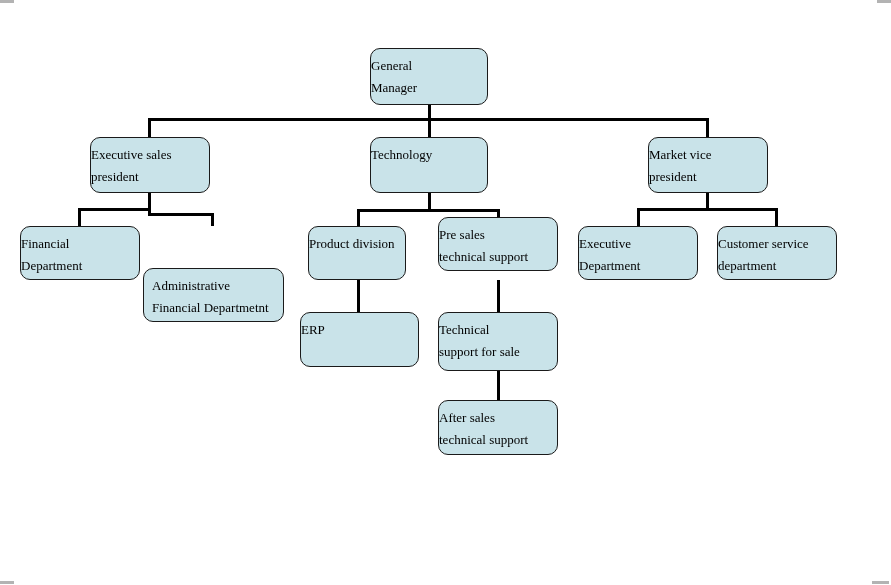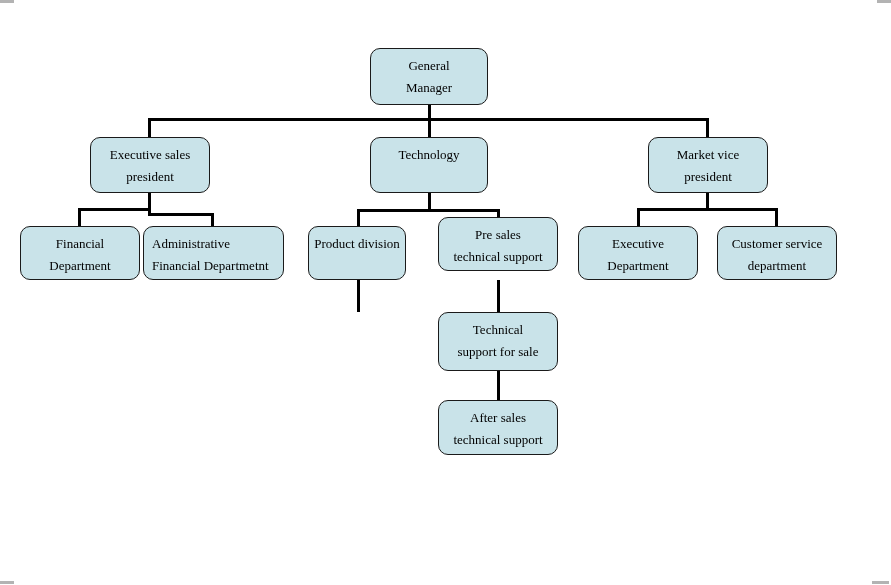--- a/index.html
+++ b/index.html
@@ -15,31 +15,31 @@
     background:#ffffff;
     overflow:hidden;
     font-family:"Liberation Serif","DejaVu Serif",serif;
   }
   .node{
     position:absolute;
     box-sizing:border-box;
     background:var(--node-fill);
     border:1.5px solid var(--node-border);
     border-radius:10px;
-    text-align:center;
+    text-align:left;
     padding-top:6px;
     color:#000;
     font-size:13px;
   }
   .node .l{
     display:block;
     line-height:22px;
     white-space:nowrap;
   }
-  .node.align-left{text-align:left;padding-left:8px;}
+  .node.align-left{text-align:left;padding-left:8px;margin-top:42px;}
   .conn{
     position:absolute;
     background:var(--line-color);
   }
   .mark{
     position:absolute;
     background:var(--mark-color);
   }
 </style>
 </head>
@@ -120,20 +120,24 @@
   <div class="node" style="left:578px;top:226px;width:120px;height:54px">
     <span class="l">Executive</span>
     <span class="l">Department</span>
   </div>
 
   <div class="node" style="left:717px;top:226px;width:120px;height:54px">
     <span class="l">Customer service</span>
     <span class="l">department</span>
   </div>
 
+  <div class="node" style="left:300px;top:312px;width:119px;height:55px">
+    <span class="l">ERP</span>
+    <span class="l"></span>
+  </div>
 
   <div class="node" style="left:438px;top:312px;width:120px;height:59px">
     <span class="l">Technical</span>
     <span class="l">support for sale</span>
   </div>
 
   <div class="node" style="left:438px;top:400px;width:120px;height:55px">
     <span class="l">After sales</span>
     <span class="l">technical support</span>
   </div>

